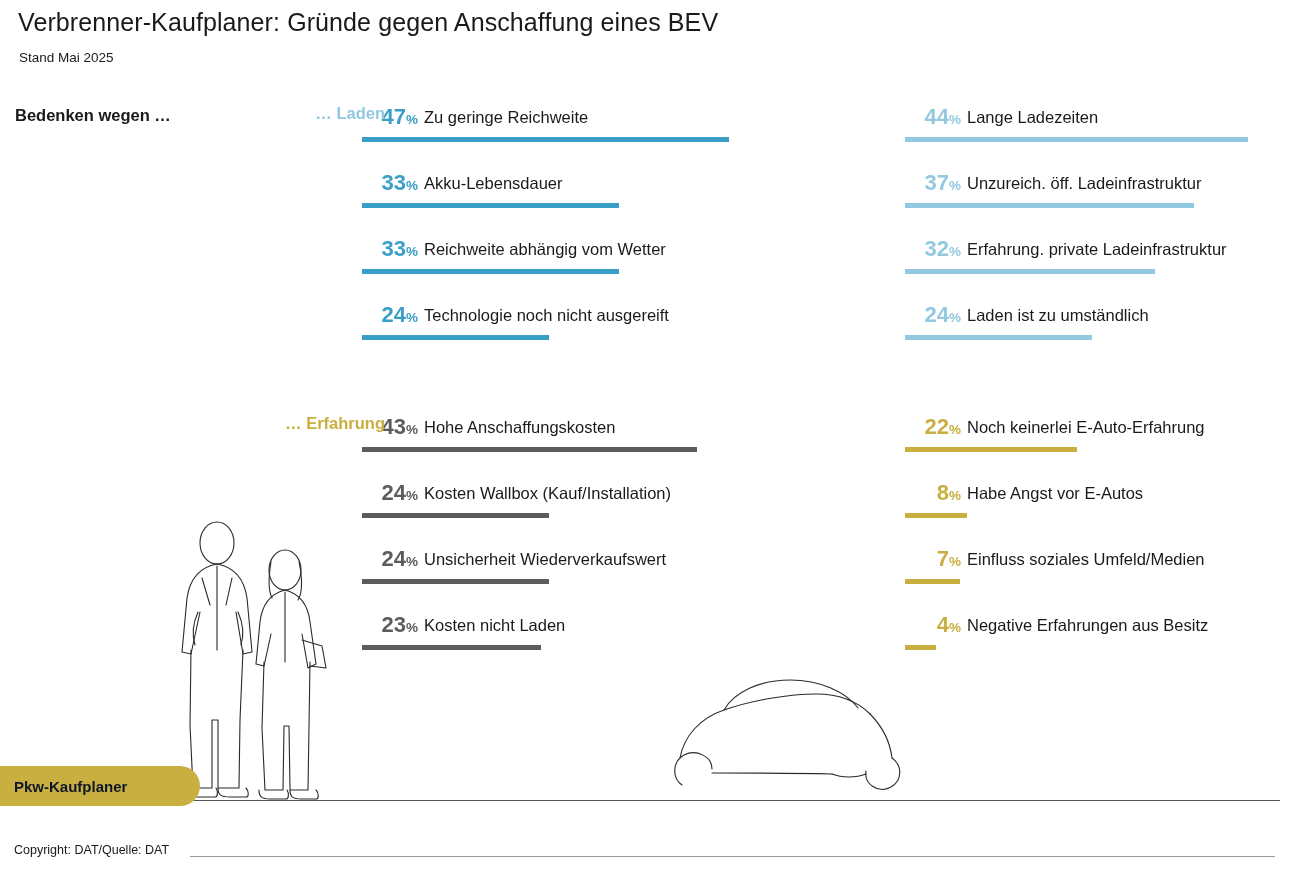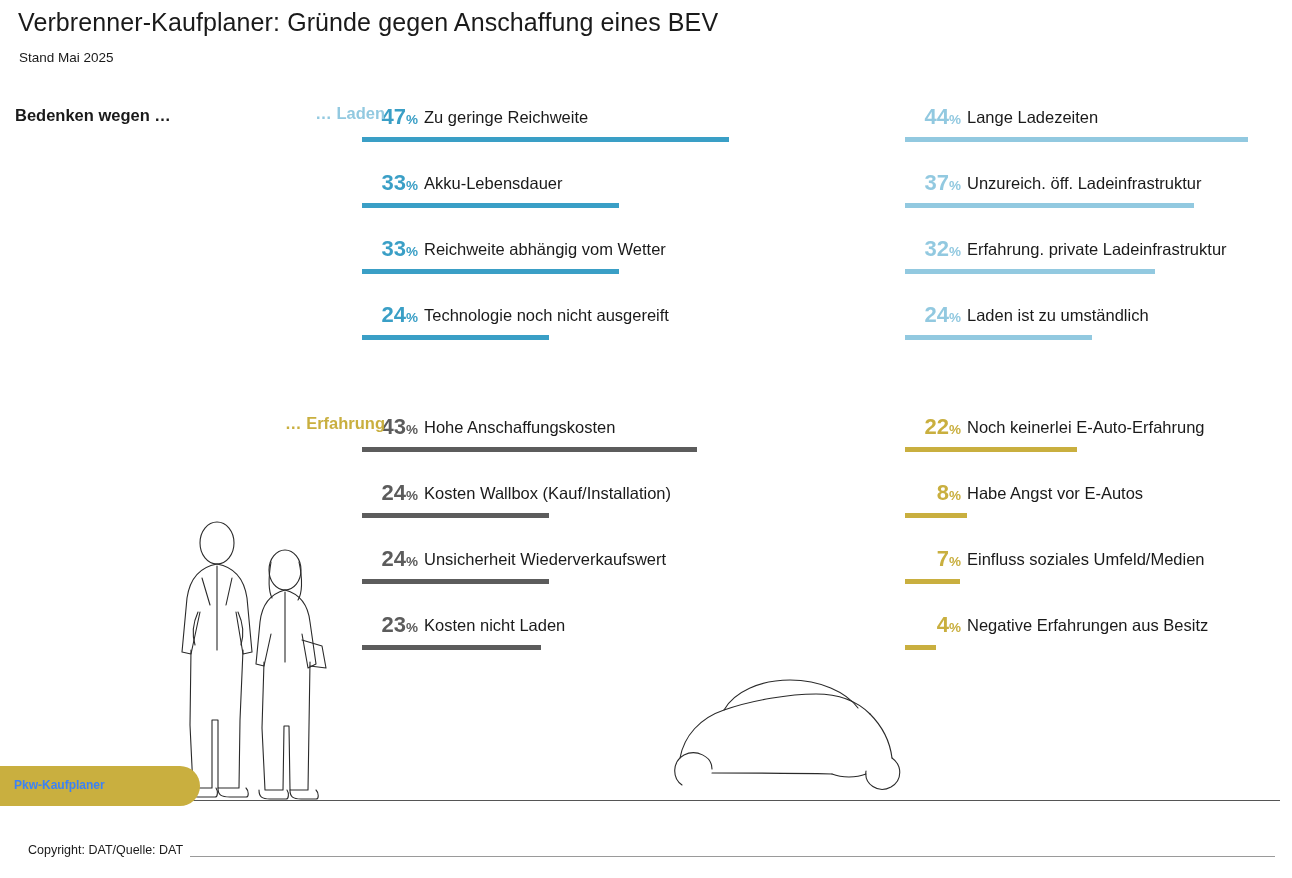--- a/index.html
+++ b/index.html
@@ -124,28 +124,28 @@
     width: 200px;
     height: 40px;
     background: #c9af3f;
     border-top-right-radius: 20px;
     border-bottom-right-radius: 20px;
   }
   .badge-text {
     position: absolute;
     left: 14px;
     top: 778px;
-    font-size: 12px;
-    font-weight: bold;
-    color: #3b82f6;
+    font-size: 15px;
+    font-weight: bold;
+    color: #0f172a;
     white-space: nowrap;
   }
   .footer-text {
     position: absolute;
-    left: 28px;
+    left: 14px;
     top: 843px;
     font-size: 12.5px;
     color: #1a1a1a;
     white-space: nowrap;
   }
   .footer-rule {
     position: absolute;
     left: 190px;
     top: 856px;
     width: 1085px;

